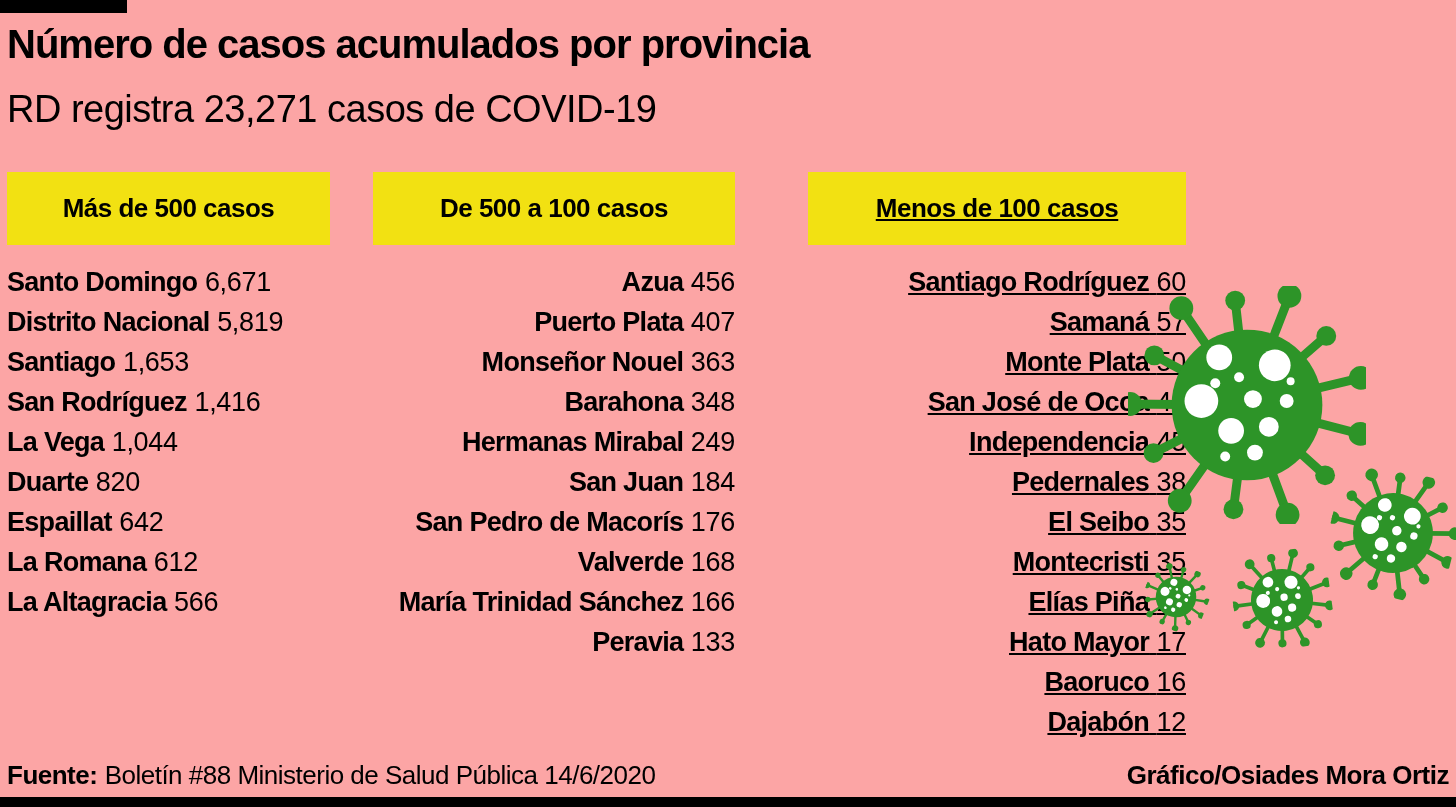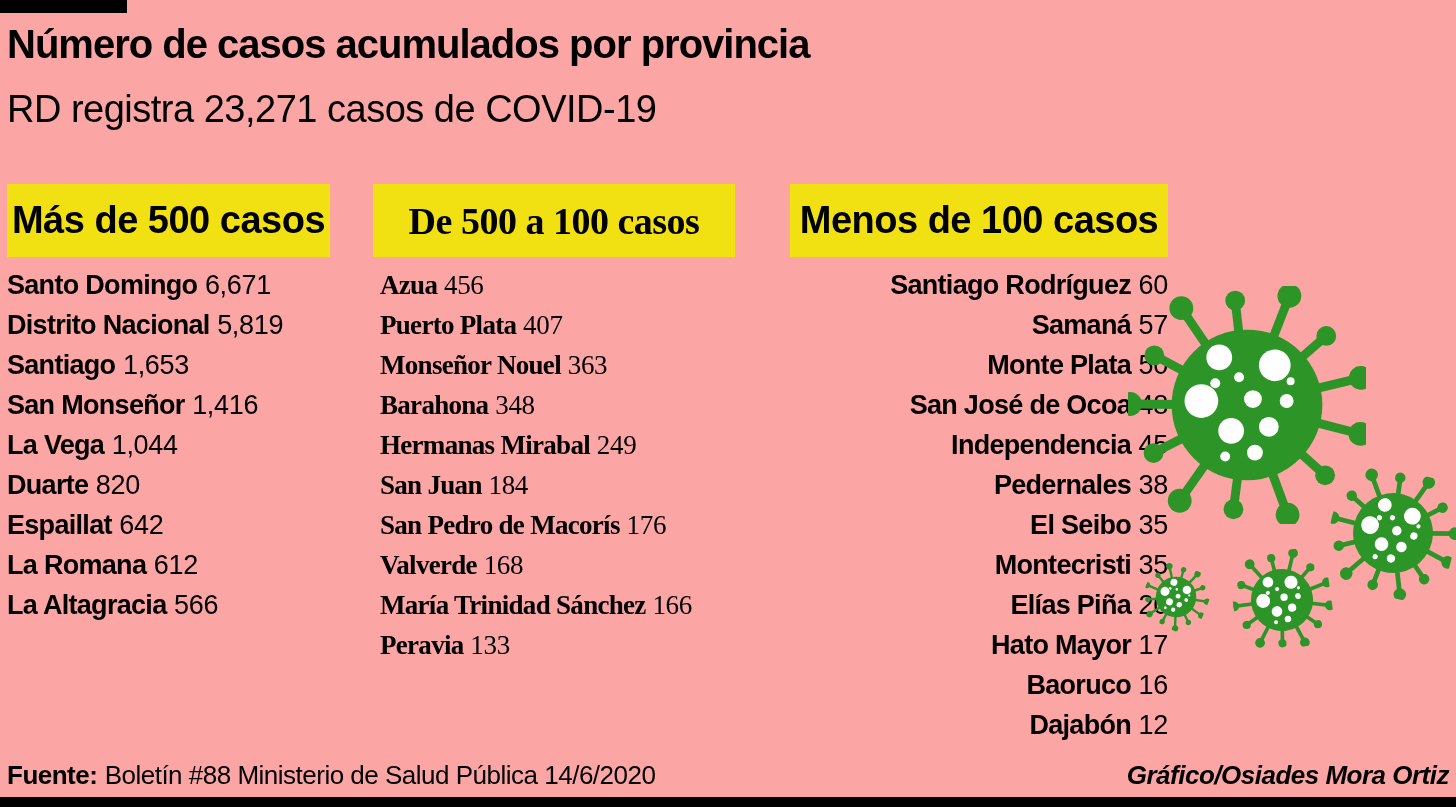--- a/index.html
+++ b/index.html
@@ -31,51 +31,50 @@
   .subtitle{
     position:absolute;left:7px;top:88px;
     font-size:38px;font-weight:400;letter-spacing:-0.5px;
     white-space:nowrap;
   }
   .columns{
     position:absolute;left:0;top:172px;width:1456px;
   }
   .col{position:absolute;top:0;}
   .col-0{left:7px;width:323px;}
-  .col-1{left:373px;width:362px;font-family:Liberation Serif, serif;}
-  .col-2{left:790px;width:378px;}
+  .col-1{left:373px;width:362px;}
+  .col-2{left:808px;width:378px;text-decoration:underline;}
   .col-header{
     height:73px;background:var(--yellow);
     display:flex;align-items:center;justify-content:center;
-    font-size:38px;font-weight:900;letter-spacing:-0.5px;
+    font-size:26px;font-weight:900;letter-spacing:-0.5px;
     white-space:nowrap;
-    margin-top:12px;
-  }
-  .col-list{margin-top:8px;}
-  .col-1 .col-list{padding-left:7px;}
+  }
+  .col-list{margin-top:17px;}
+  .col-1 .col-list{padding-left:7px;text-align:right;}
   .col-2 .col-list{padding-left:16px;text-align:right;}
   .row{
     height:40px;line-height:40px;
     font-size:27px;white-space:nowrap;
   }
   .nm{font-weight:800;letter-spacing:-0.7px;}
   .vl{font-weight:400;letter-spacing:-0.3px;}
   .virus{position:absolute;}
   .virus-1{left:1128px;top:286px;width:238px;height:238px;}
   .virus-2{left:1330px;top:470px;width:126px;height:126px;transform:rotate(14deg);}
   .virus-3{left:1233px;top:551px;width:98px;height:98px;transform:rotate(-8deg);}
   .virus-4{left:1144px;top:565px;width:64px;height:64px;transform:rotate(22deg);}
   .footer{
     position:absolute;left:7px;right:7px;top:760px;
     display:flex;justify-content:space-between;align-items:flex-start;
     font-size:26px;white-space:nowrap;
   }
   .source-label{font-weight:800;letter-spacing:-0.5px;}
   .source-text{font-weight:400;letter-spacing:-0.5px;}
-  .credit{font-weight:800;letter-spacing:-0.5px;font-style:italic;}
+  .credit{font-weight:800;letter-spacing:-0.5px;}
   .bottom-bar{
     position:absolute;left:0;top:797px;
     width:1456px;height:10px;background:#000;
   }
 </style>
 </head>
 <body>
 
 <div class="canvas">
 
@@ -84,21 +83,21 @@
   <h1 class="title">Número de casos acumulados por provincia</h1>
   <div class="subtitle">RD registra 23,271 casos de COVID-19</div>
 
   <div class="columns">
       <div class="col col-0">
         <div class="col-header">Más de 500 casos</div>
         <div class="col-list">
           <div class="row"><span class="nm">Santo Domingo</span> <span class="vl">6,671</span></div>
           <div class="row"><span class="nm">Distrito Nacional</span> <span class="vl">5,819</span></div>
           <div class="row"><span class="nm">Santiago</span> <span class="vl">1,653</span></div>
-          <div class="row"><span class="nm">San Monseñor</span> <span class="vl">1,416</span></div>
+          <div class="row"><span class="nm">San Rodríguez</span> <span class="vl">1,416</span></div>
           <div class="row"><span class="nm">La Vega</span> <span class="vl">1,044</span></div>
           <div class="row"><span class="nm">Duarte</span> <span class="vl">820</span></div>
           <div class="row"><span class="nm">Espaillat</span> <span class="vl">642</span></div>
           <div class="row"><span class="nm">La Romana</span> <span class="vl">612</span></div>
           <div class="row"><span class="nm">La Altagracia</span> <span class="vl">566</span></div>
         </div>
       </div>
       <div class="col col-1">
         <div class="col-header">De 500 a 100 casos</div>
         <div class="col-list">

